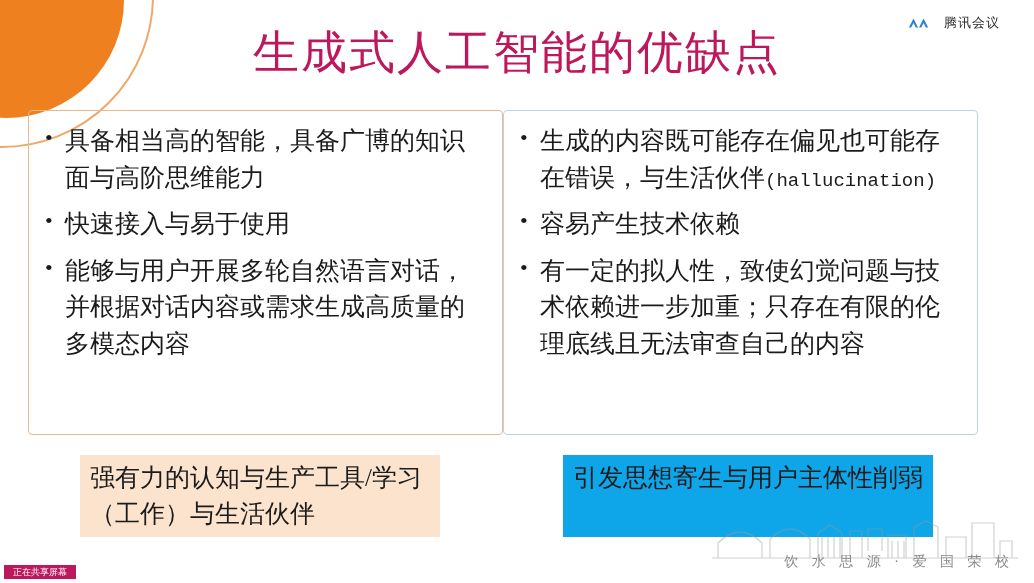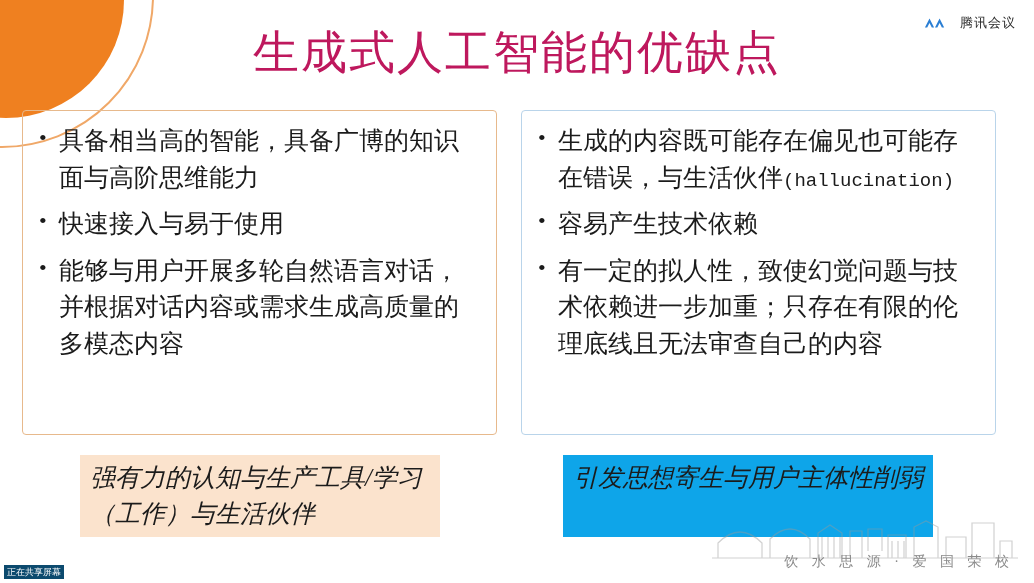--- a/index.html
+++ b/index.html
@@ -33,21 +33,21 @@
     width: 300px;
     height: 300px;
     border-radius: 50%;
     border: 2px solid #f0a868;
     background: transparent;
   }
 
   
   .logo {
     position: absolute;
-    right: 18px;
+    right: 34px;
     top: 14px;
     display: flex;
     align-items: center;
     gap: 14px;
   }
   .logo-mark {
     width: 22px;
     height: 16px;
     display: block;
   }
@@ -68,25 +68,24 @@
     font-family: "Liberation Serif", serif;
     font-size: 46px;
     color: #be185d;
     letter-spacing: 2px;
     font-weight: normal;
   }
 
   
   .columns {
     position: absolute;
-    left: 22px;
+    left: 28px;
     top: 110px;
     width: 990px;
     display: flex;
-    gap: 24px;
   }
   .col {
     width: 475px;
   }
   .panel {
     border: 1px solid #e7b98c;
     border-radius: 4px;
     padding: 12px 14px 16px 10px;
     box-sizing: border-box;
     min-height: 325px;
@@ -124,21 +123,20 @@
   }
 
   
   .callouts {
     position: absolute;
     left: 22px;
     top: 455px;
     width: 990px;
     display: flex;
     gap: 24px;
-    font-style: italic;
   }
   .callout-left-wrap, .callout-right-wrap {
     width: 475px;
     display: flex;
   }
   .callout-left-wrap { justify-content: flex-start; padding-left: 58px; }
   .callout-right-wrap { justify-content: flex-start; padding-left: 10px; }
   .callout {
     font-family: "Liberation Serif", serif;
     font-size: 25px;
@@ -174,25 +172,25 @@
     color: #8a8a8a;
     letter-spacing: 5px;
     white-space: nowrap;
   }
 
   
   .share-badge {
     position: absolute;
     left: 4px;
     bottom: 4px;
-    background: #0c4a6e;
+    background: #be185d;
     color: #ffffff;
     font-size: 9px;
     line-height: 12px;
-    padding: 1px 3px;
+    padding: 1px 9px;
     letter-spacing: 0px;
     white-space: nowrap;
   }
 </style>
 </head>
 <body>
 
 <div id="slide">
 
   <div class="orange-arc-ring"></div>

